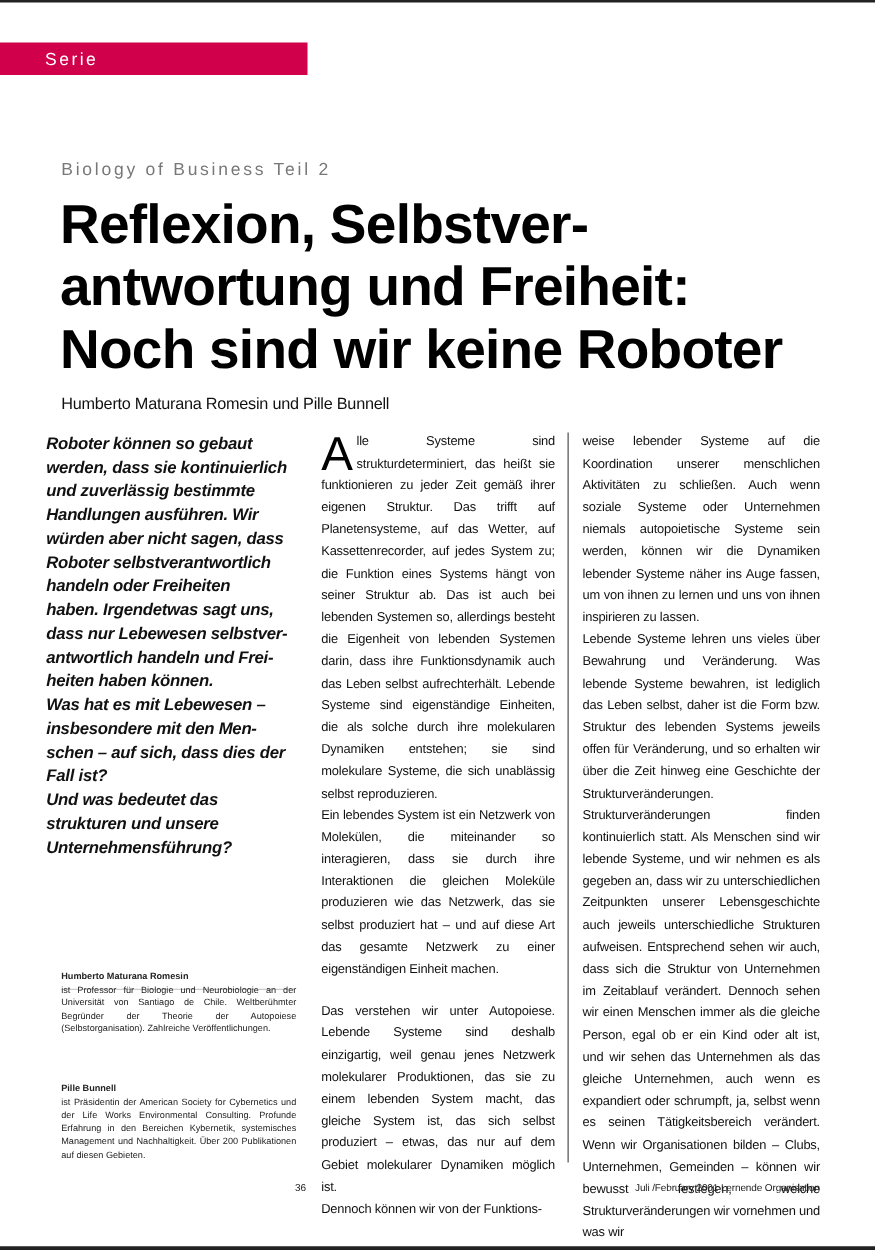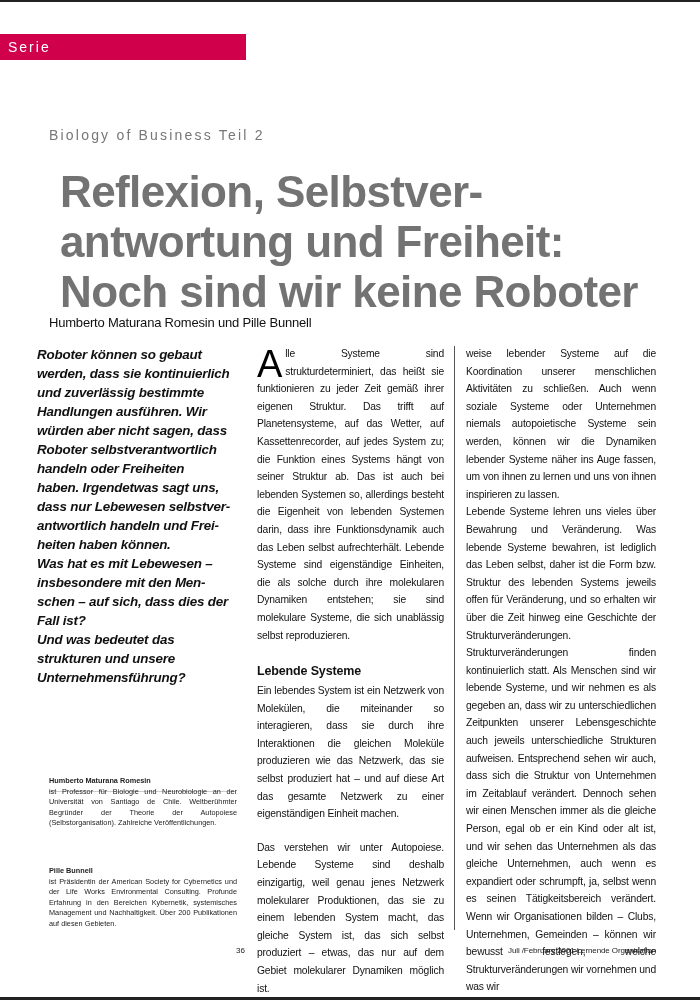--- a/index.html
+++ b/index.html
@@ -8,31 +8,31 @@
     background: #ffffff; color: #111;
     font-family: "Liberation Sans", sans-serif;
   }
   .frame-top { position: absolute; left: 0; top: 0; width: 700px; height: 2px; background: #222; }
   .frame-bottom { position: absolute; left: 0; bottom: 0; width: 700px; height: 3px; background: #222; }
 
   .series-bar {
     position: absolute; left: 0; top: 34px; width: 246px; height: 26px;
     background: #d0004a; color: #fff;
     font-size: 14px; letter-spacing: 2px; line-height: 26px;
-    padding-left: 8px; box-sizing: border-box;
+    padding-left: 36px; box-sizing: border-box;
   }
 
   .kicker {
     position: absolute; left: 49px; top: 127px;
     font-size: 14px; letter-spacing: 2.2px; color: #777;
   }
   .headline {
     position: absolute; left: 48px; top: 155px; width: 640px;
     font-size: 44px; font-weight: bold; line-height: 50px; letter-spacing: -0.6px;
-    color: #737373; margin: 12px;
+    color: #000000; margin: 0;
   }
   .headline span { display: block; white-space: nowrap; }
   .byline {
     position: absolute; left: 49px; top: 315px;
     font-size: 13px; color: #111; letter-spacing: -0.2px;
   }
 
   .col { position: absolute; top: 345px; }
   .col-left { left: 37px; width: 187px; font-weight: bold; }
   .col-mid { left: 257px; width: 187px; }
@@ -115,21 +115,20 @@
   <span class="bio-text">ist Professor für Biologie und Neurobiologie an der Universität von Santiago de Chile. Weltberühmter Begründer der Theorie der Autopoiese (Selbstorganisation). Zahlreiche Veröffentlichungen.</span>
 </div>
 
 <div class="bio bio-2">
   <span class="bio-name">Pille Bunnell</span>
   <span class="bio-text">ist Präsidentin der American Society for Cybernetics und der Life Works Environmental Consulting. Profunde Erfahrung in den Bereichen Kybernetik, systemisches Management und Nachhaltigkeit. Über 200 Publikationen auf diesen Gebieten.</span>
 </div>
 
 <div class="col col-mid body-text">
   <p><span class="dropcap">A</span><span>lle Systeme sind strukturdeterminiert, das heißt sie funktionieren zu jeder Zeit gemäß ihrer eigenen Struktur. Das trifft auf Planetensysteme, auf das Wetter, auf Kassettenrecorder, auf jedes System zu; die Funktion eines Systems hängt von seiner Struktur ab. Das ist auch bei lebenden Systemen so, allerdings besteht die Eigenheit von lebenden Systemen darin, dass ihre Funktionsdynamik auch das Leben selbst aufrechterhält. Lebende Systeme sind eigenständige Einheiten, die als solche durch ihre molekularen Dynamiken entstehen; sie sind molekulare Systeme, die sich unablässig selbst reproduzieren.</span></p>
-  <div class="subhead">Lebende Systeme</div>
   <p>Ein lebendes System ist ein Netzwerk von Molekülen, die miteinander so interagieren, dass sie durch ihre Interaktionen die gleichen Moleküle produzieren wie das Netzwerk, das sie selbst produziert hat – und auf diese Art das gesamte Netzwerk zu einer eigenständigen Einheit machen.</p>
   <p class="para-gap">Das verstehen wir unter Autopoiese. Lebende Systeme sind deshalb einzigartig, weil genau jenes Netzwerk molekularer Produktionen, das sie zu einem lebenden System macht, das gleiche System ist, das sich selbst produziert – etwas, das nur auf dem Gebiet molekularer Dynamiken möglich ist.</p>
   <p style="text-align:left">Dennoch können wir von der Funktions-</p>
 </div>
 
 <div class="col-divider"></div>
 
 <div class="col col-right body-text">
   <p>weise lebender Systeme auf die Koordination unserer menschlichen Aktivitäten zu schließen. Auch wenn soziale Systeme oder Unternehmen niemals autopoietische Systeme sein werden, können wir die Dynamiken lebender Systeme näher ins Auge fassen, um von ihnen zu lernen und uns von ihnen inspirieren zu lassen.</p>
   <p>Lebende Systeme lehren uns vieles über Bewahrung und Veränderung. Was lebende Systeme bewahren, ist lediglich das Leben selbst, daher ist die Form bzw. Struktur des lebenden Systems jeweils offen für Veränderung, und so erhalten wir über die Zeit hinweg eine Geschichte der Strukturveränderungen. Strukturveränderungen finden kontinuierlich statt. Als Menschen sind wir lebende Systeme, und wir nehmen es als gegeben an, dass wir zu unterschiedlichen Zeitpunkten unserer Lebensgeschichte auch jeweils unterschiedliche Strukturen aufweisen. Entsprechend sehen wir auch, dass sich die Struktur von Unternehmen im Zeitablauf verändert. Dennoch sehen wir einen Menschen immer als die gleiche Person, egal ob er ein Kind oder alt ist, und wir sehen das Unternehmen als das gleiche Unternehmen, auch wenn es expandiert oder schrumpft, ja, selbst wenn es seinen Tätigkeitsbereich verändert. Wenn wir Organisationen bilden – Clubs, Unternehmen, Gemeinden – können wir bewusst festlegen, welche Strukturveränderungen wir vornehmen und was wir</p>

